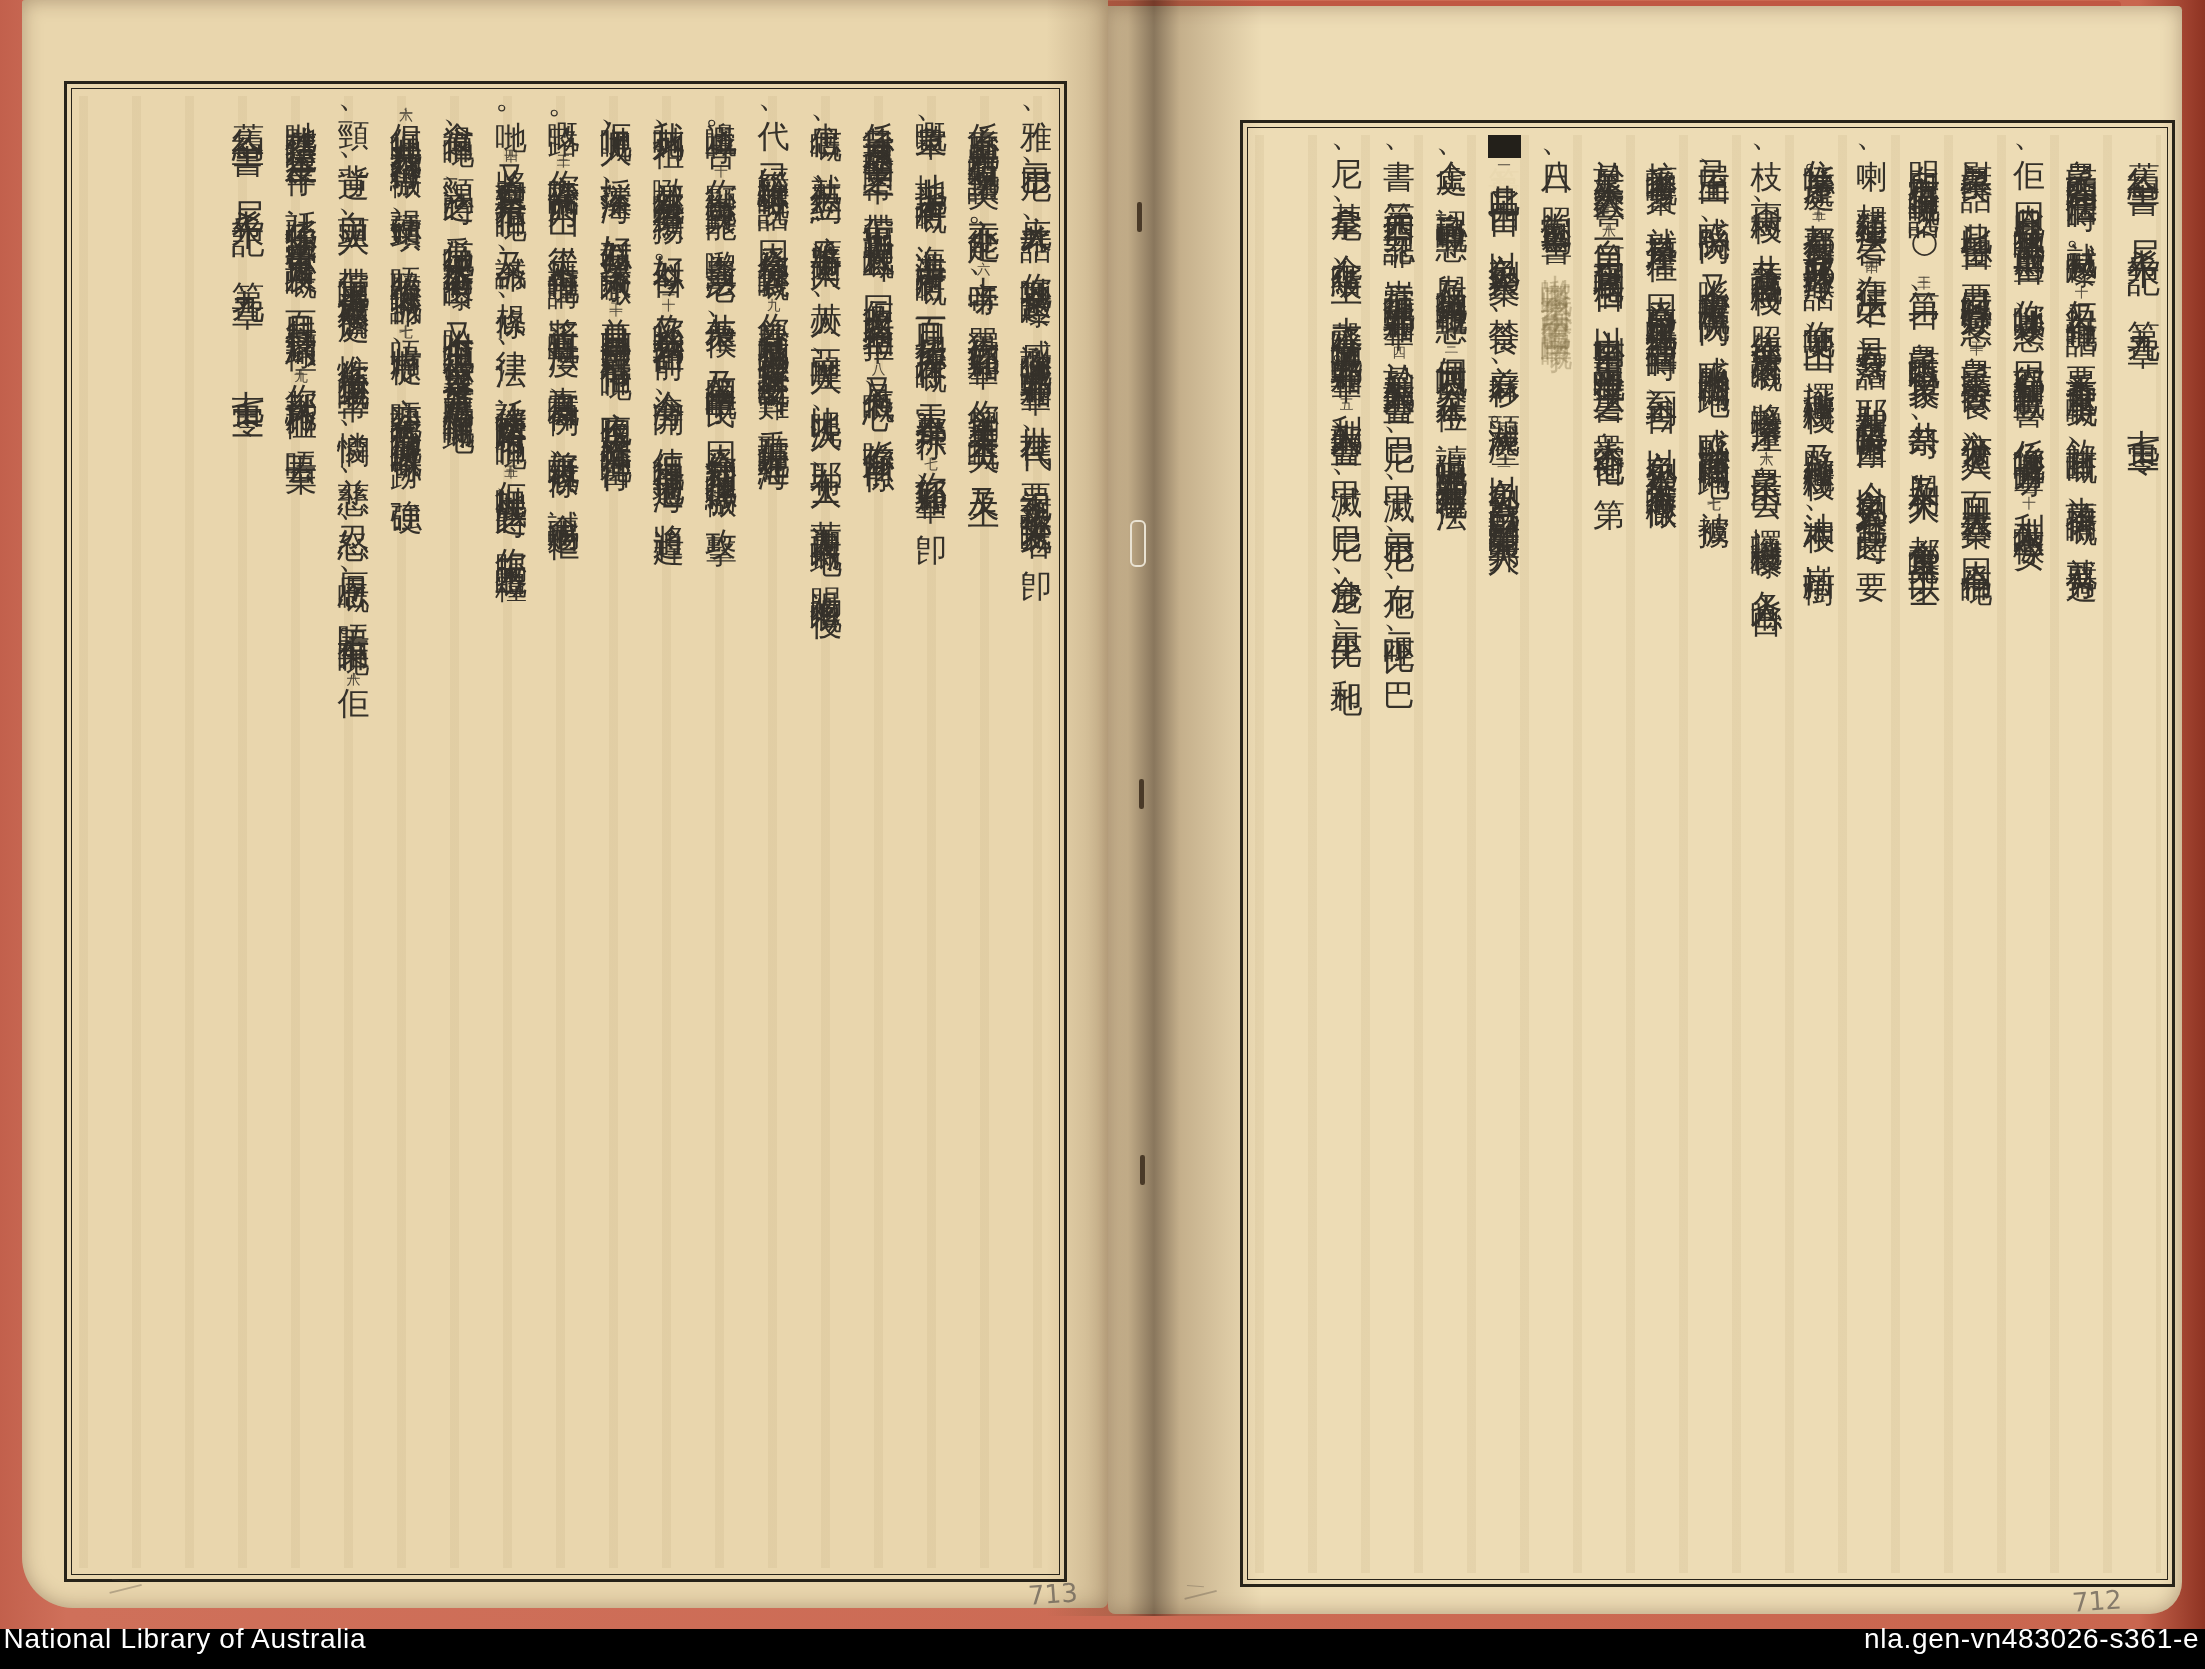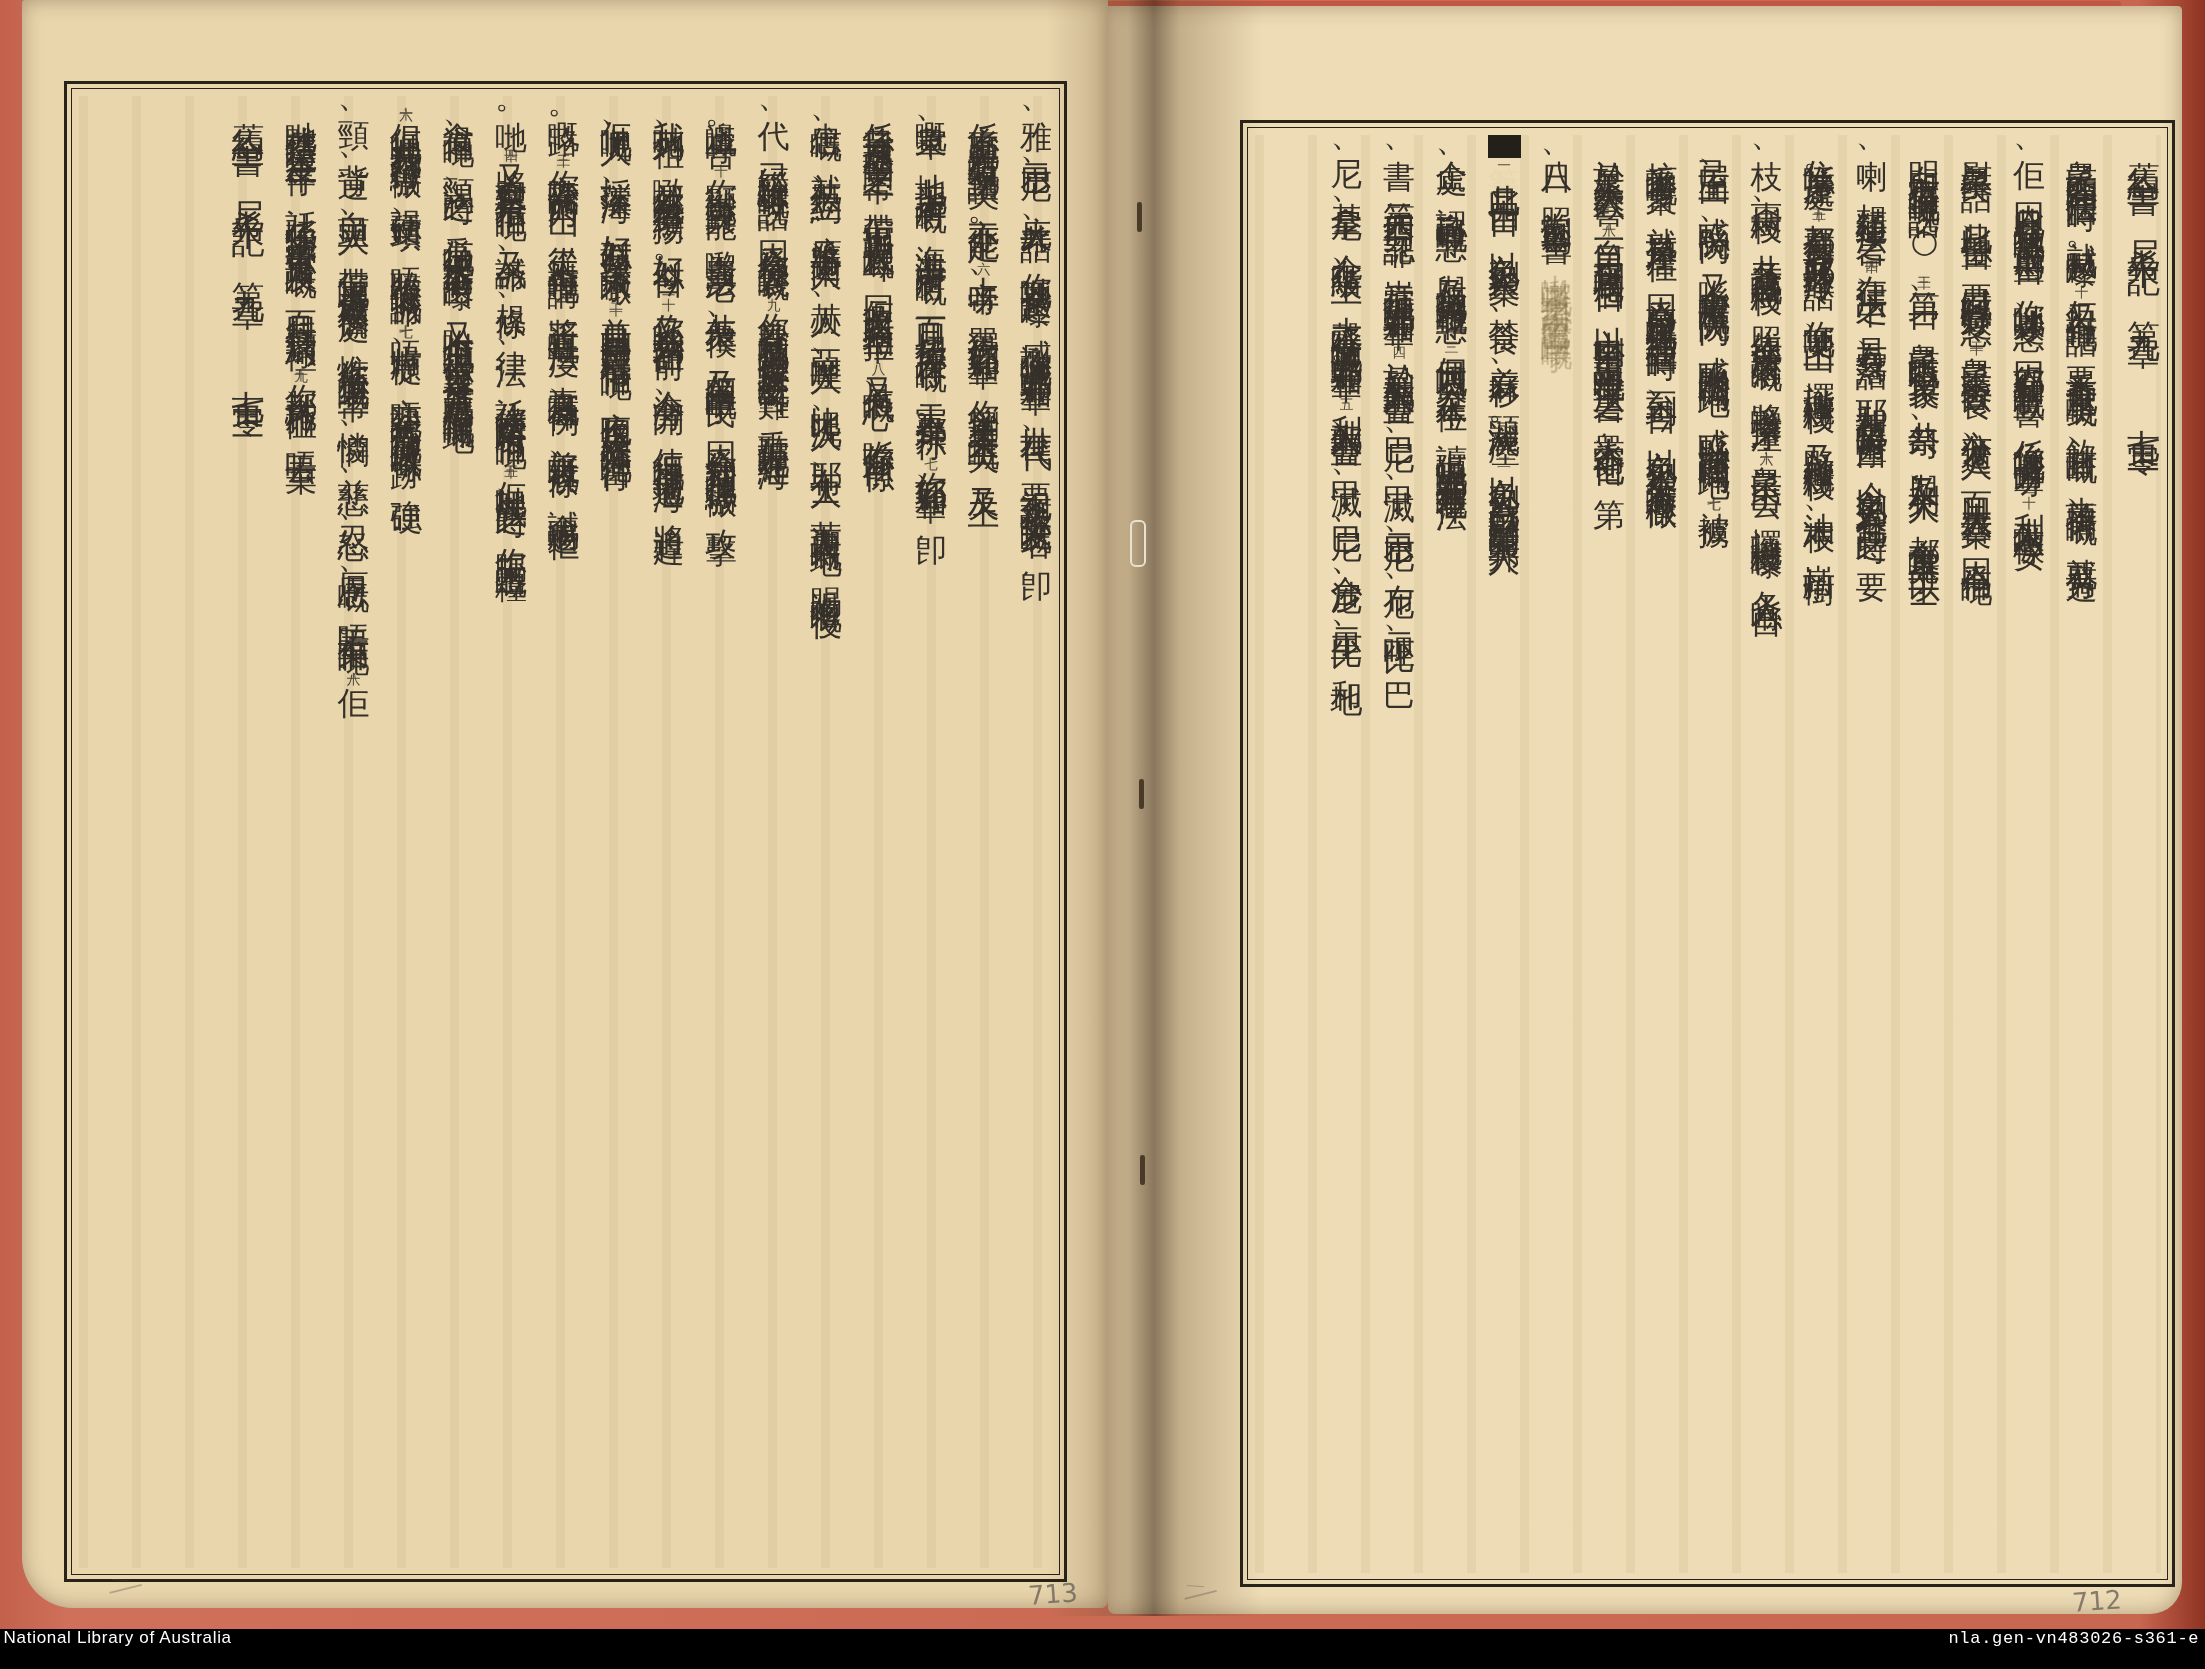--- a/index.html
+++ b/index.html
@@ -43,24 +43,24 @@
   
   .pencil{position:absolute;font-family:"DejaVu Sans", sans-serif;color:#6e655a;
           font-size:26px;transform:rotate(-4deg);opacity:.8;}
   .scribble{position:absolute;width:33px;height:8.7px;opacity:.35;
             border-bottom:2.2px solid #5a5045;transform:rotate(-14deg);}
   .scribble:after{content:"";position:absolute;left:5.8px;top:-5.8px;width:17.3px;height:5.8px;
             border-bottom:1.4px solid #5a5045;transform:rotate(18deg);}
 
   
   .bar{position:absolute;left:0;bottom:0;width:2205px;height:40px;background:#000;}
-  .bar span{position:absolute;bottom:21px;color:#fff;font-family:"Liberation Sans", sans-serif;
-            font-size:17px;letter-spacing:0.7px;}
+  .bar span{position:absolute;bottom:14px;color:#fff;font-family:"Liberation Sans", sans-serif;
+            font-size:28px;letter-spacing:0.7px;}
   .bar .inst{left:3.6px;}
-  .bar .itemid{right:5.8px;font-family:Liberation Mono, monospace;}
+  .bar .itemid{right:5.8px;}
 </style>
 </head>
 <body>
 
 <div class="photo">
   <div class="cover"></div>
   <div class="top-red-edge"></div>
   <div class="paper left"></div>
   <div class="paper right"></div>
   <div class="gutter"></div>

